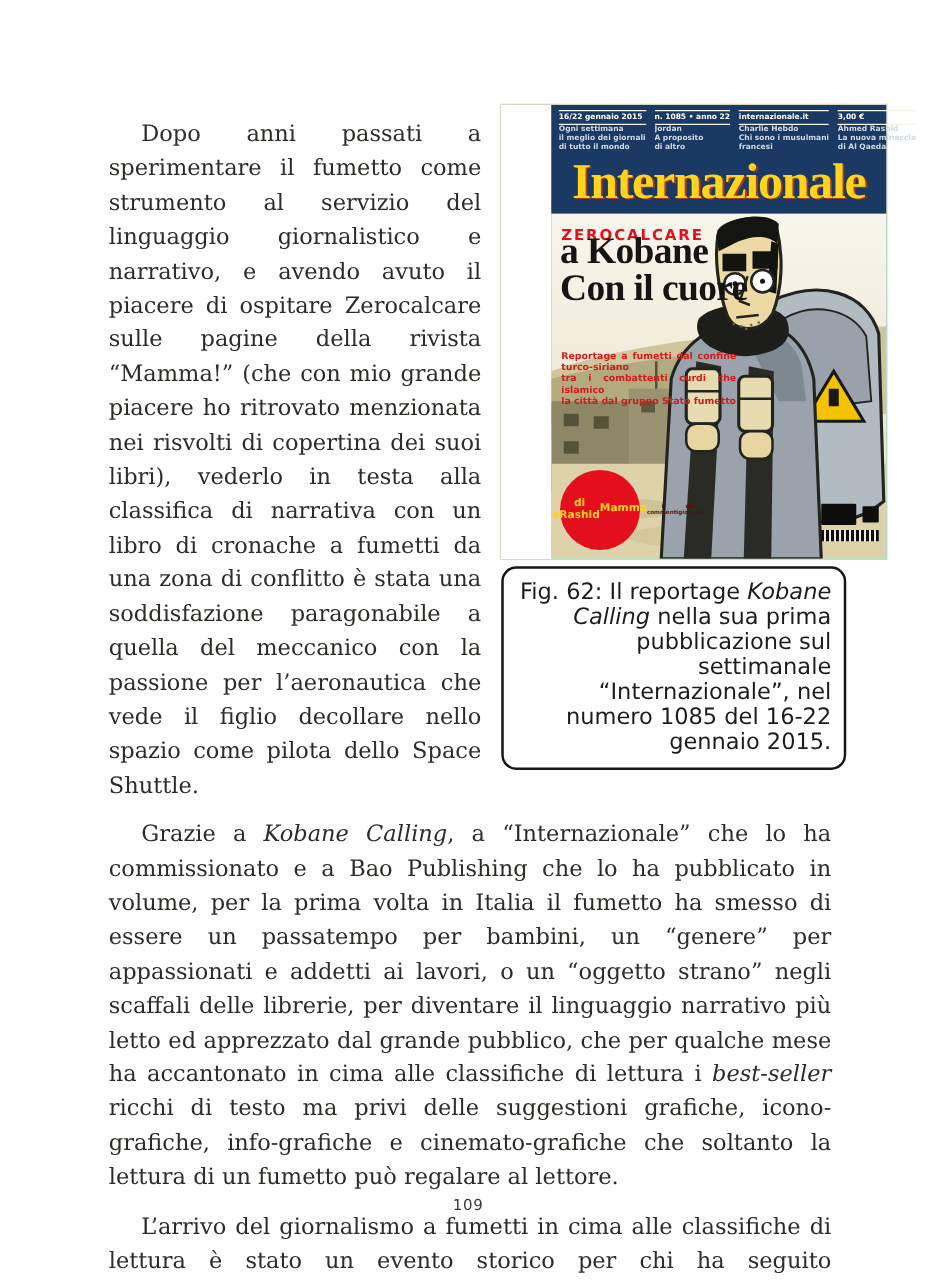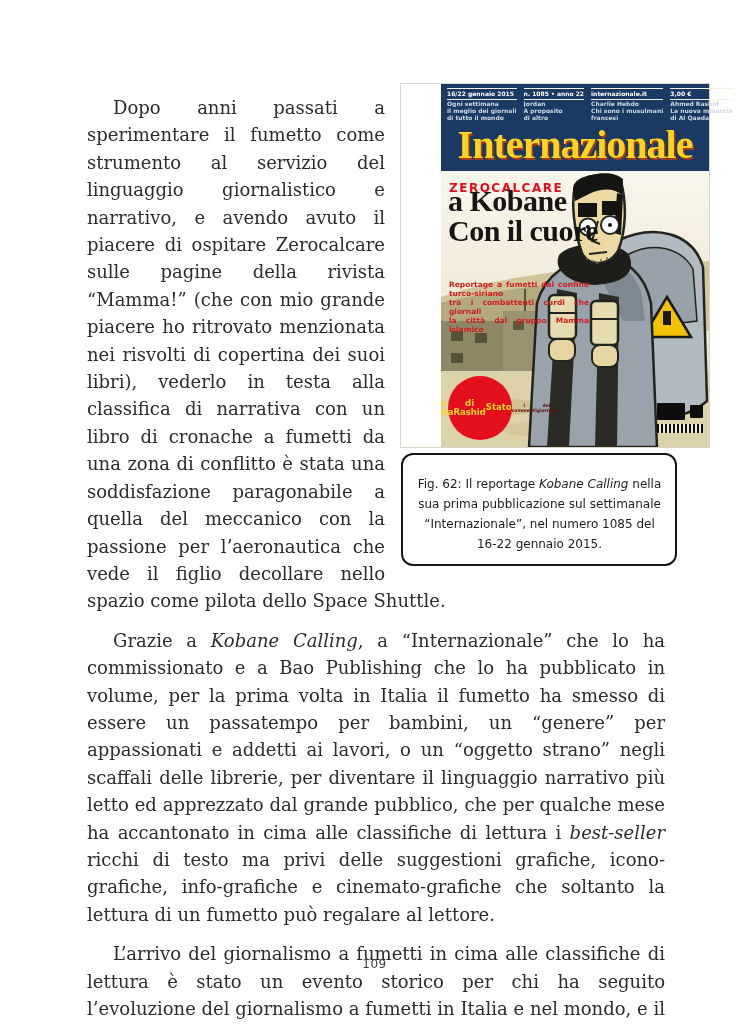--- a/index.html
+++ b/index.html
@@ -65,23 +65,23 @@
     color:#5a1009;font-family:"DejaVu Sans",sans-serif;font-weight:bold;
     font-size:4.5px;line-height:5.5px;
   }
   .barcode{position:absolute;right:6px;bottom:14px;width:46px;height:30px;}
   .barcode .bc-a{position:absolute;left:0;top:0;width:28px;height:17px;background:#0d0d0d;border-radius:1px;}
   .barcode .bc-b{position:absolute;right:0;top:2px;width:13px;height:13px;background:#0d0d0d;border-radius:1px;}
   .barcode .bc-lines{position:absolute;left:0;bottom:0;width:46px;height:9px;
     background:repeating-linear-gradient(90deg,#0d0d0d 0 2px,#f2eedd 2px 4px);}
   figcaption.capbox{
     margin-top:6px;border:2px solid #161616;border-radius:12px;
-    padding:19px 10px 10px 11px;background:#fff;
-    font-family:"DejaVu Sans",sans-serif;font-size:12px;line-height:20px;
-    color:#1c1c1c;text-align:center;text-indent:0;
+    padding:9px 10px 10px 11px;background:#fff;
+    font-family:"DejaVu Sans",sans-serif;font-size:18px;line-height:20px;
+    color:#1c1c1c;text-align:right;text-indent:0;
   }
   .page-number{
     position:absolute;left:0;right:0;top:957px;text-align:center;
     font-family:"DejaVu Sans",sans-serif;font-size:12px;color:#3a3a3a;letter-spacing:0.5px;
   }
   i{font-style:italic;}
 </style>
 </head>
 <body>
 
@@ -189,28 +189,28 @@
           </g>
         </svg>
 
         <div class="kicker">ZEROCALCARE</div>
         <div class="cover-title">
           <div>a Kobane</div>
           <div>Con il cuore</div>
         </div>
         <div class="cover-subtitle">
           <div>Reportage a fumetti dal confine turco-siriano</div>
-          <div>tra i combattenti curdi che giornali</div>
-          <div>la città dal gruppo Mamma islamico</div>
+          <div>tra i combattenti curdi che islamico</div>
+          <div>la città dal gruppo Stato fumetto</div>
         </div>
         <div class="badge">
           <div class="bline">Dopo</div>
           <div class="bline">la testa</div>
           <div class="bline">di Rashid</div>
-          <div class="bline">Stato</div>
+          <div class="bline">Mamma</div>
           <div class="bsmall">i commenti</div>
           <div class="bsmall">dei giornali</div>
         </div>
         <div class="barcode">
           <div class="bc-a"></div>
           <div class="bc-b"></div>
           <div class="bc-lines"></div>
         </div>
       </div>
     </div>

